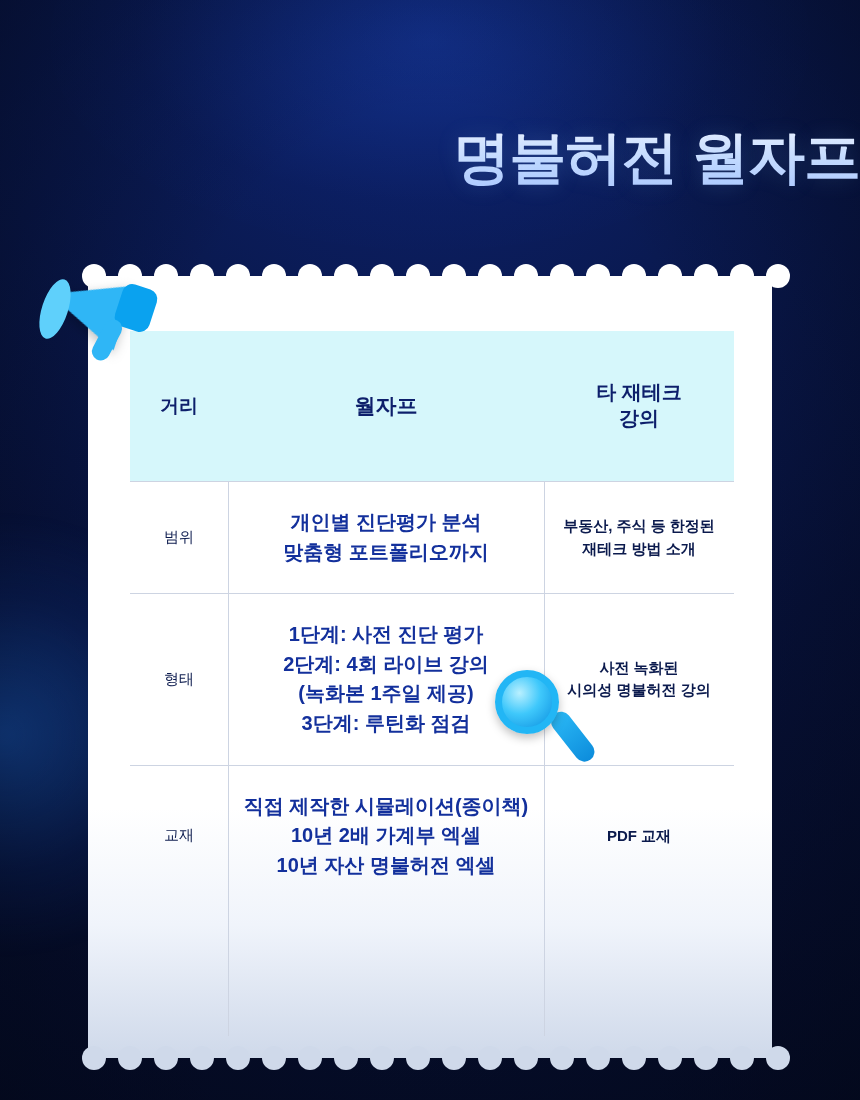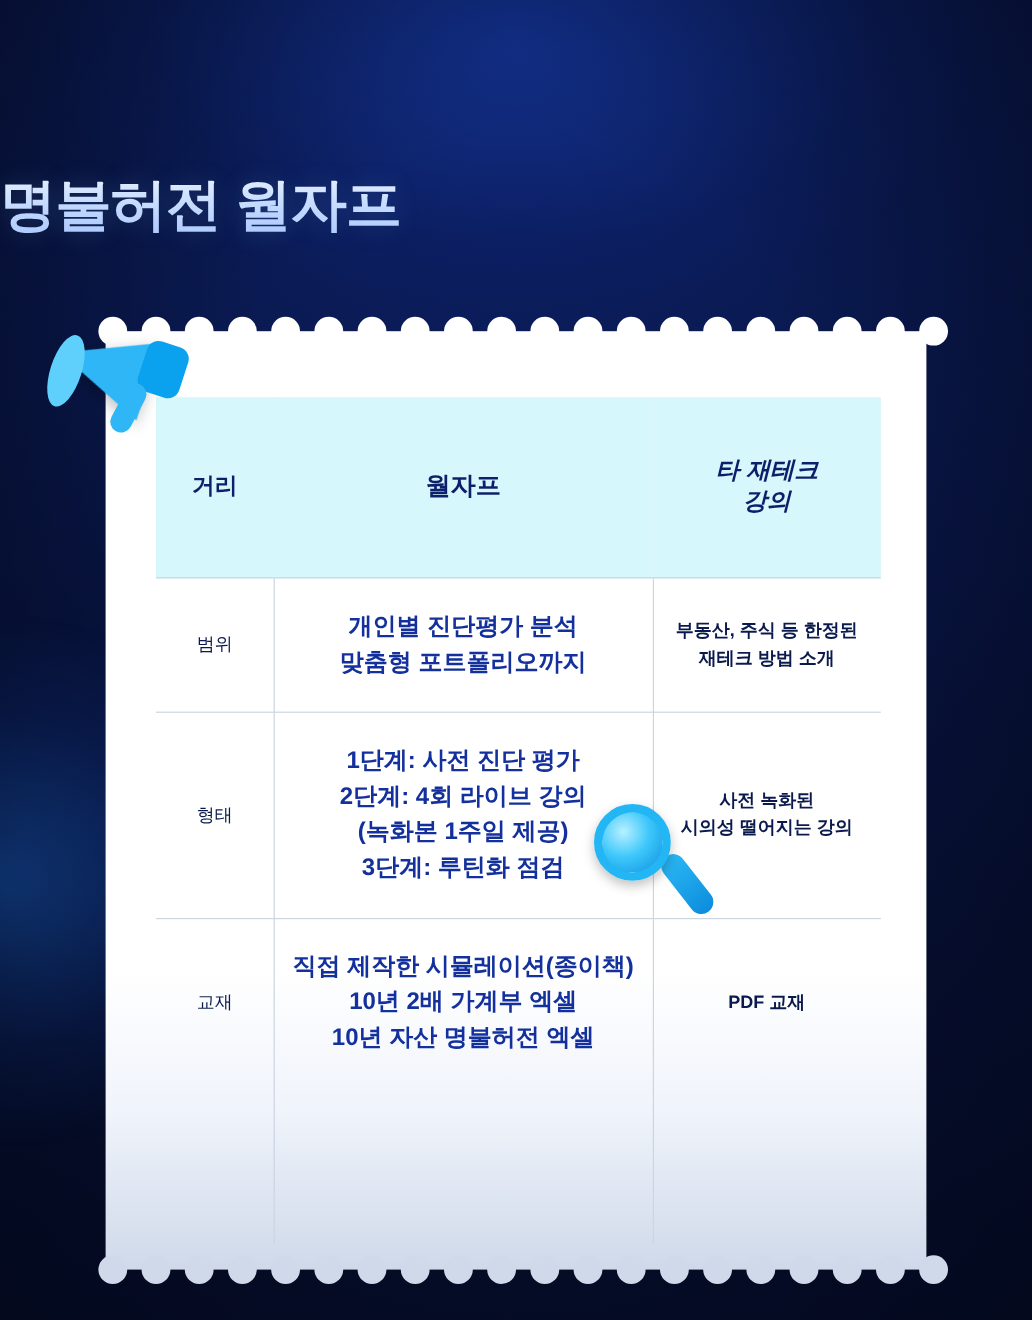--- a/index.html
+++ b/index.html
@@ -44,25 +44,25 @@
   }
   .bg-vig {
     position: absolute;
     inset: 0;
     background: radial-gradient(ellipse at 50% 45%, rgba(0,0,0,0) 45%, rgba(2,6,22,0.55) 100%);
   }
 
   
   .title {
     position: absolute;
-    top: 140px;
+    top: 120px;
     left: 0;
     width: 100%;
-    text-align: left;
-    font-size: 47px;
+    text-align: right;
+    font-size: 57px;
     font-weight: bold;
     letter-spacing: -1px;
     color: #cfe0ff;
     background: linear-gradient(180deg, #f2f6ff 0%, #cfe1ff 45%, #a9c6ff 100%);
     -webkit-background-clip: text;
     background-clip: text;
     -webkit-text-fill-color: transparent;
     text-shadow: 0 0 22px rgba(120,180,255,0.20);
   }
 
@@ -121,21 +121,21 @@
   thead th {
     background: #d6f7fb;
     height: 148px;
     font-size: 20px;
     font-weight: bold;
     line-height: 1.28;
     color: #091a4e;
   }
   thead th.h1 { font-size: 19px; }
   thead th.h2 { font-size: 21px; }
-  thead th.h3 { font-size: 20px; font-style: italic; }
+  thead th.h3 { font-size: 20px; }
 
   tbody tr { border-top: 1px solid #cdd4e2; }
   tbody td { padding: 26px 6px; font-weight: bold; }
   td.label {
     font-size: 15px;
     color: #0b1a4d;
     font-weight: normal;
   }
   td.main {
     font-size: 20px;
@@ -312,21 +312,21 @@
         <tr>
           <td class="label">형태</td>
           <td class="main">
             <span class="cellline">1단계: 사전 진단 평가</span>
             <span class="cellline">2단계: 4회  라이브 강의</span>
             <span class="cellline">(녹화본 1주일 제공)</span>
             <span class="cellline">3단계: 루틴화 점검</span>
           </td>
           <td class="other">
             <span class="cellline">사전 녹화된</span>
-            <span class="cellline">시의성 떨어지는 강의</span>
+            <span class="cellline">시의성 명불허전 강의</span>
           </td>
         </tr>
         <tr>
           <td class="label">교재</td>
           <td class="main">
             <span class="cellline">직접 제작한 시뮬레이션(종이책)</span>
             <span class="cellline">10년 2배 가계부 엑셀</span>
             <span class="cellline">10년 자산 명불허전 엑셀</span>
           </td>
           <td class="other">

